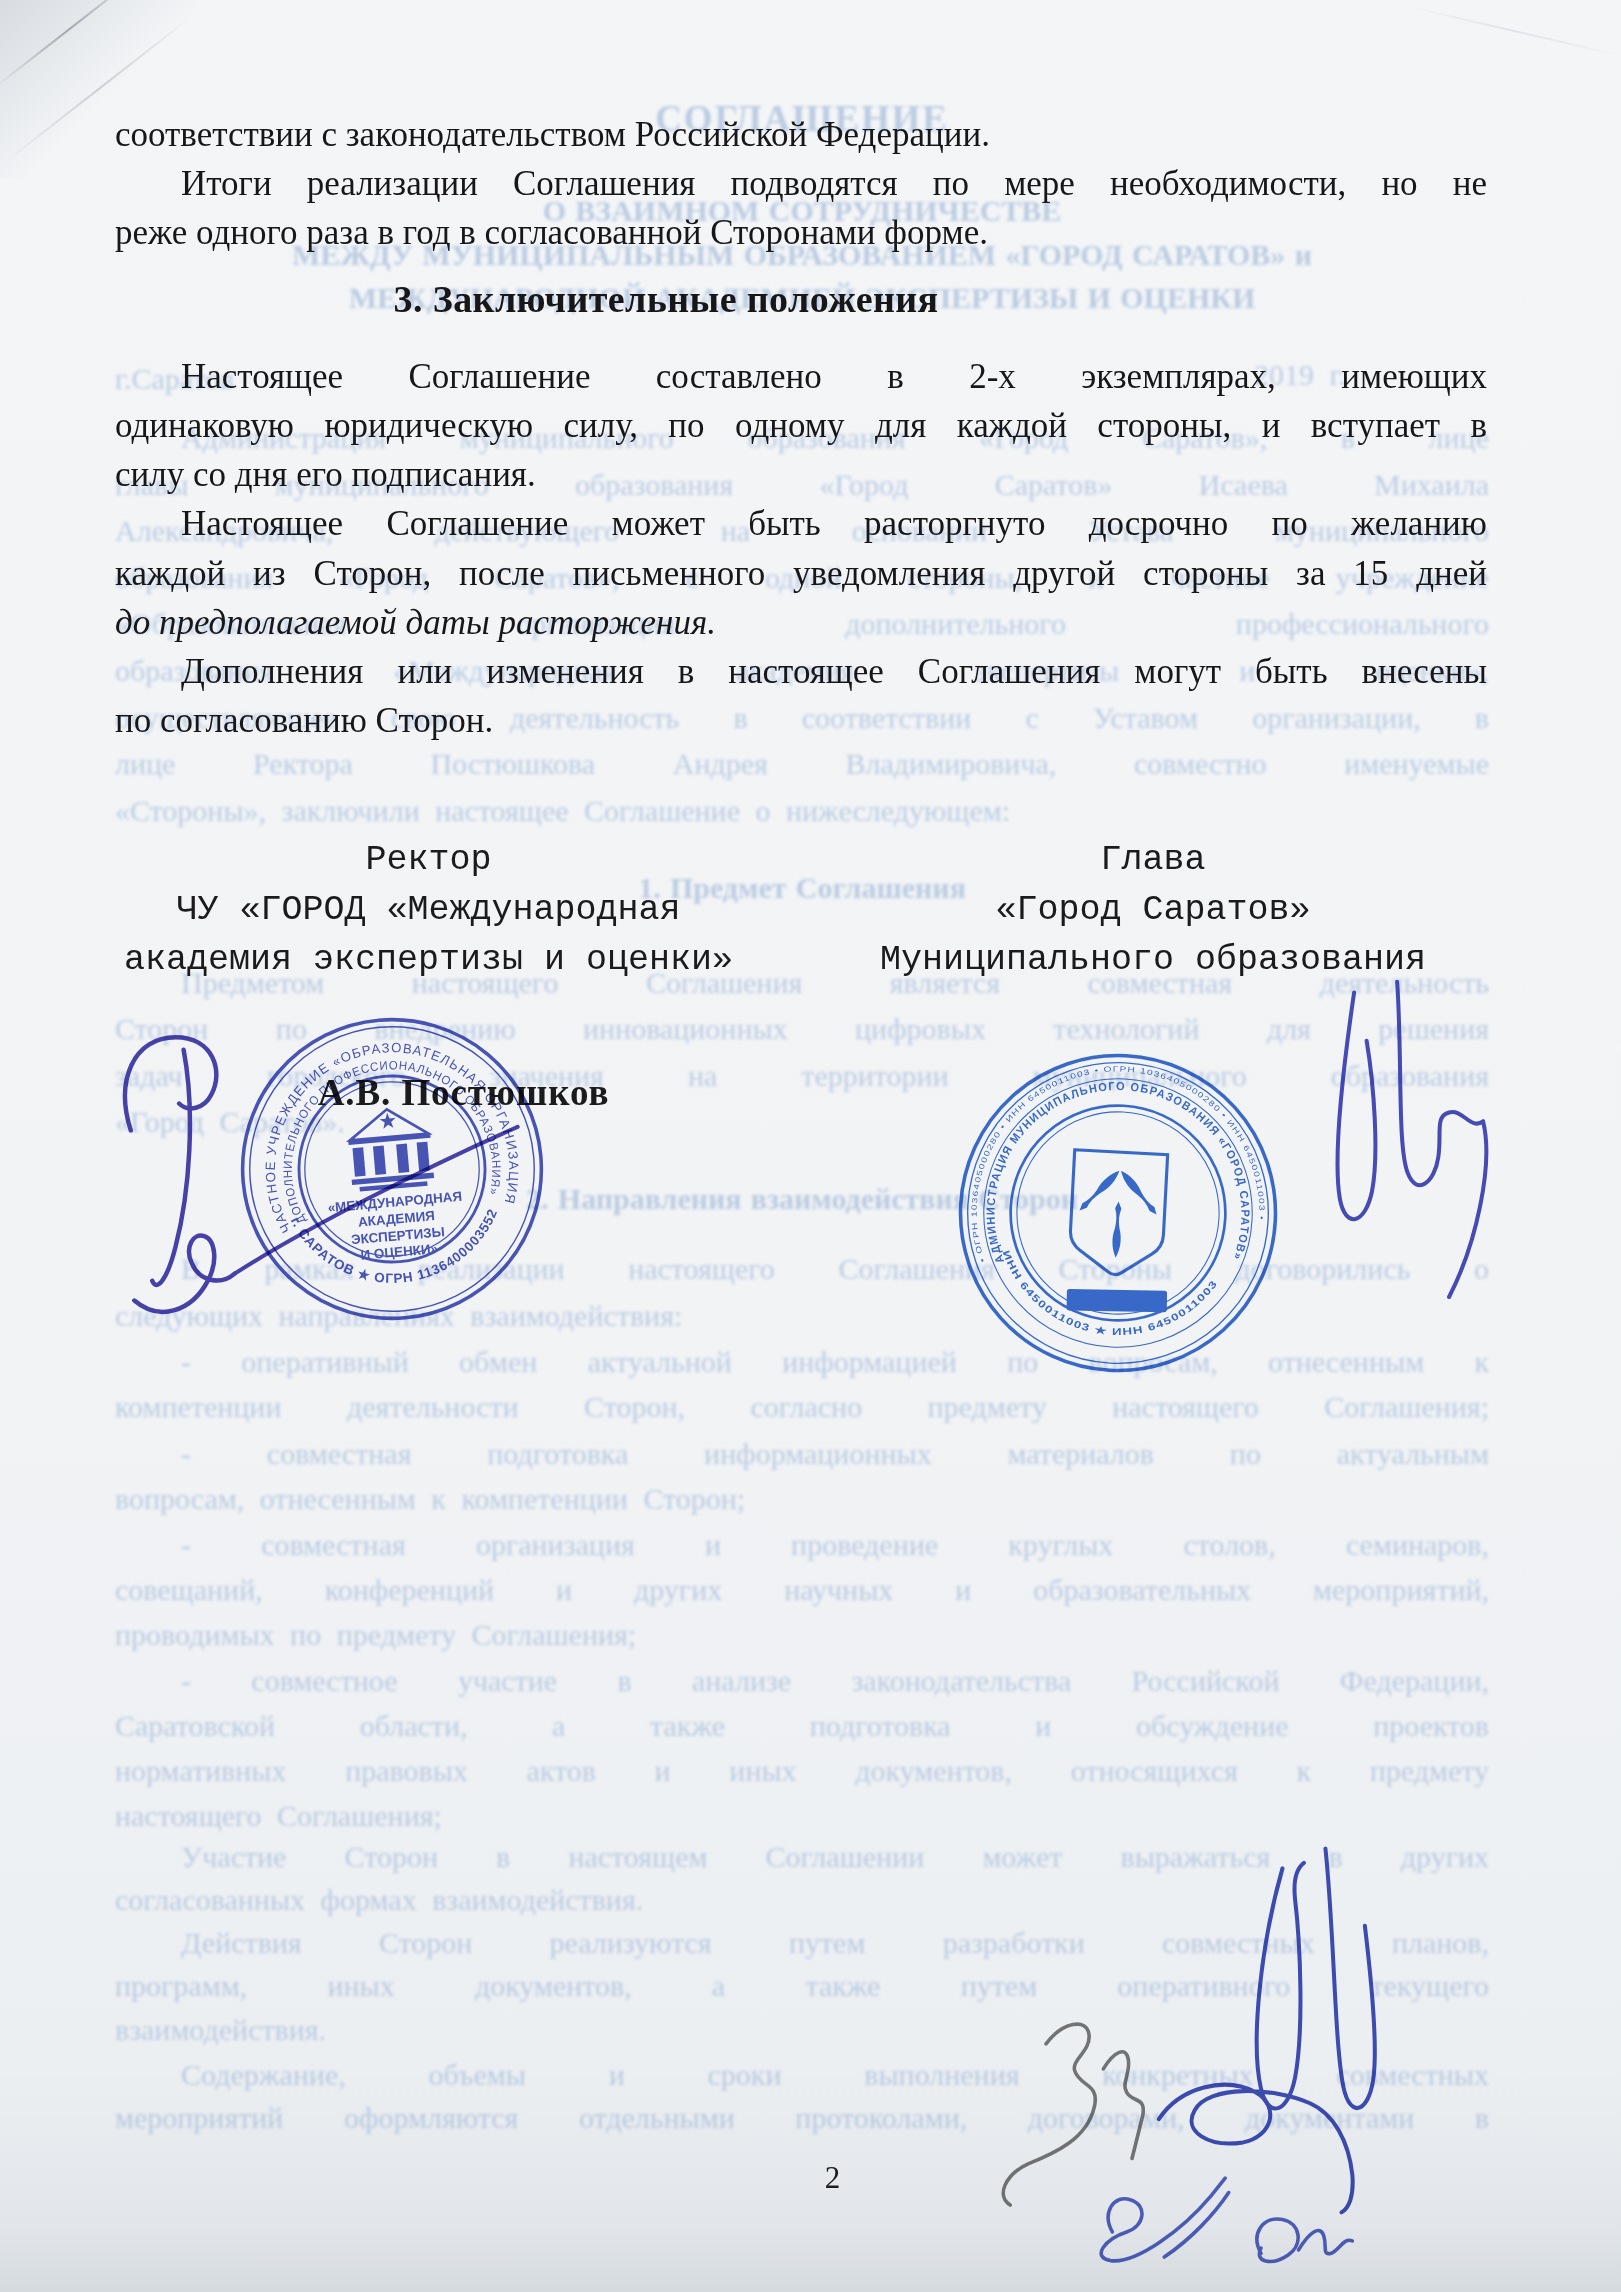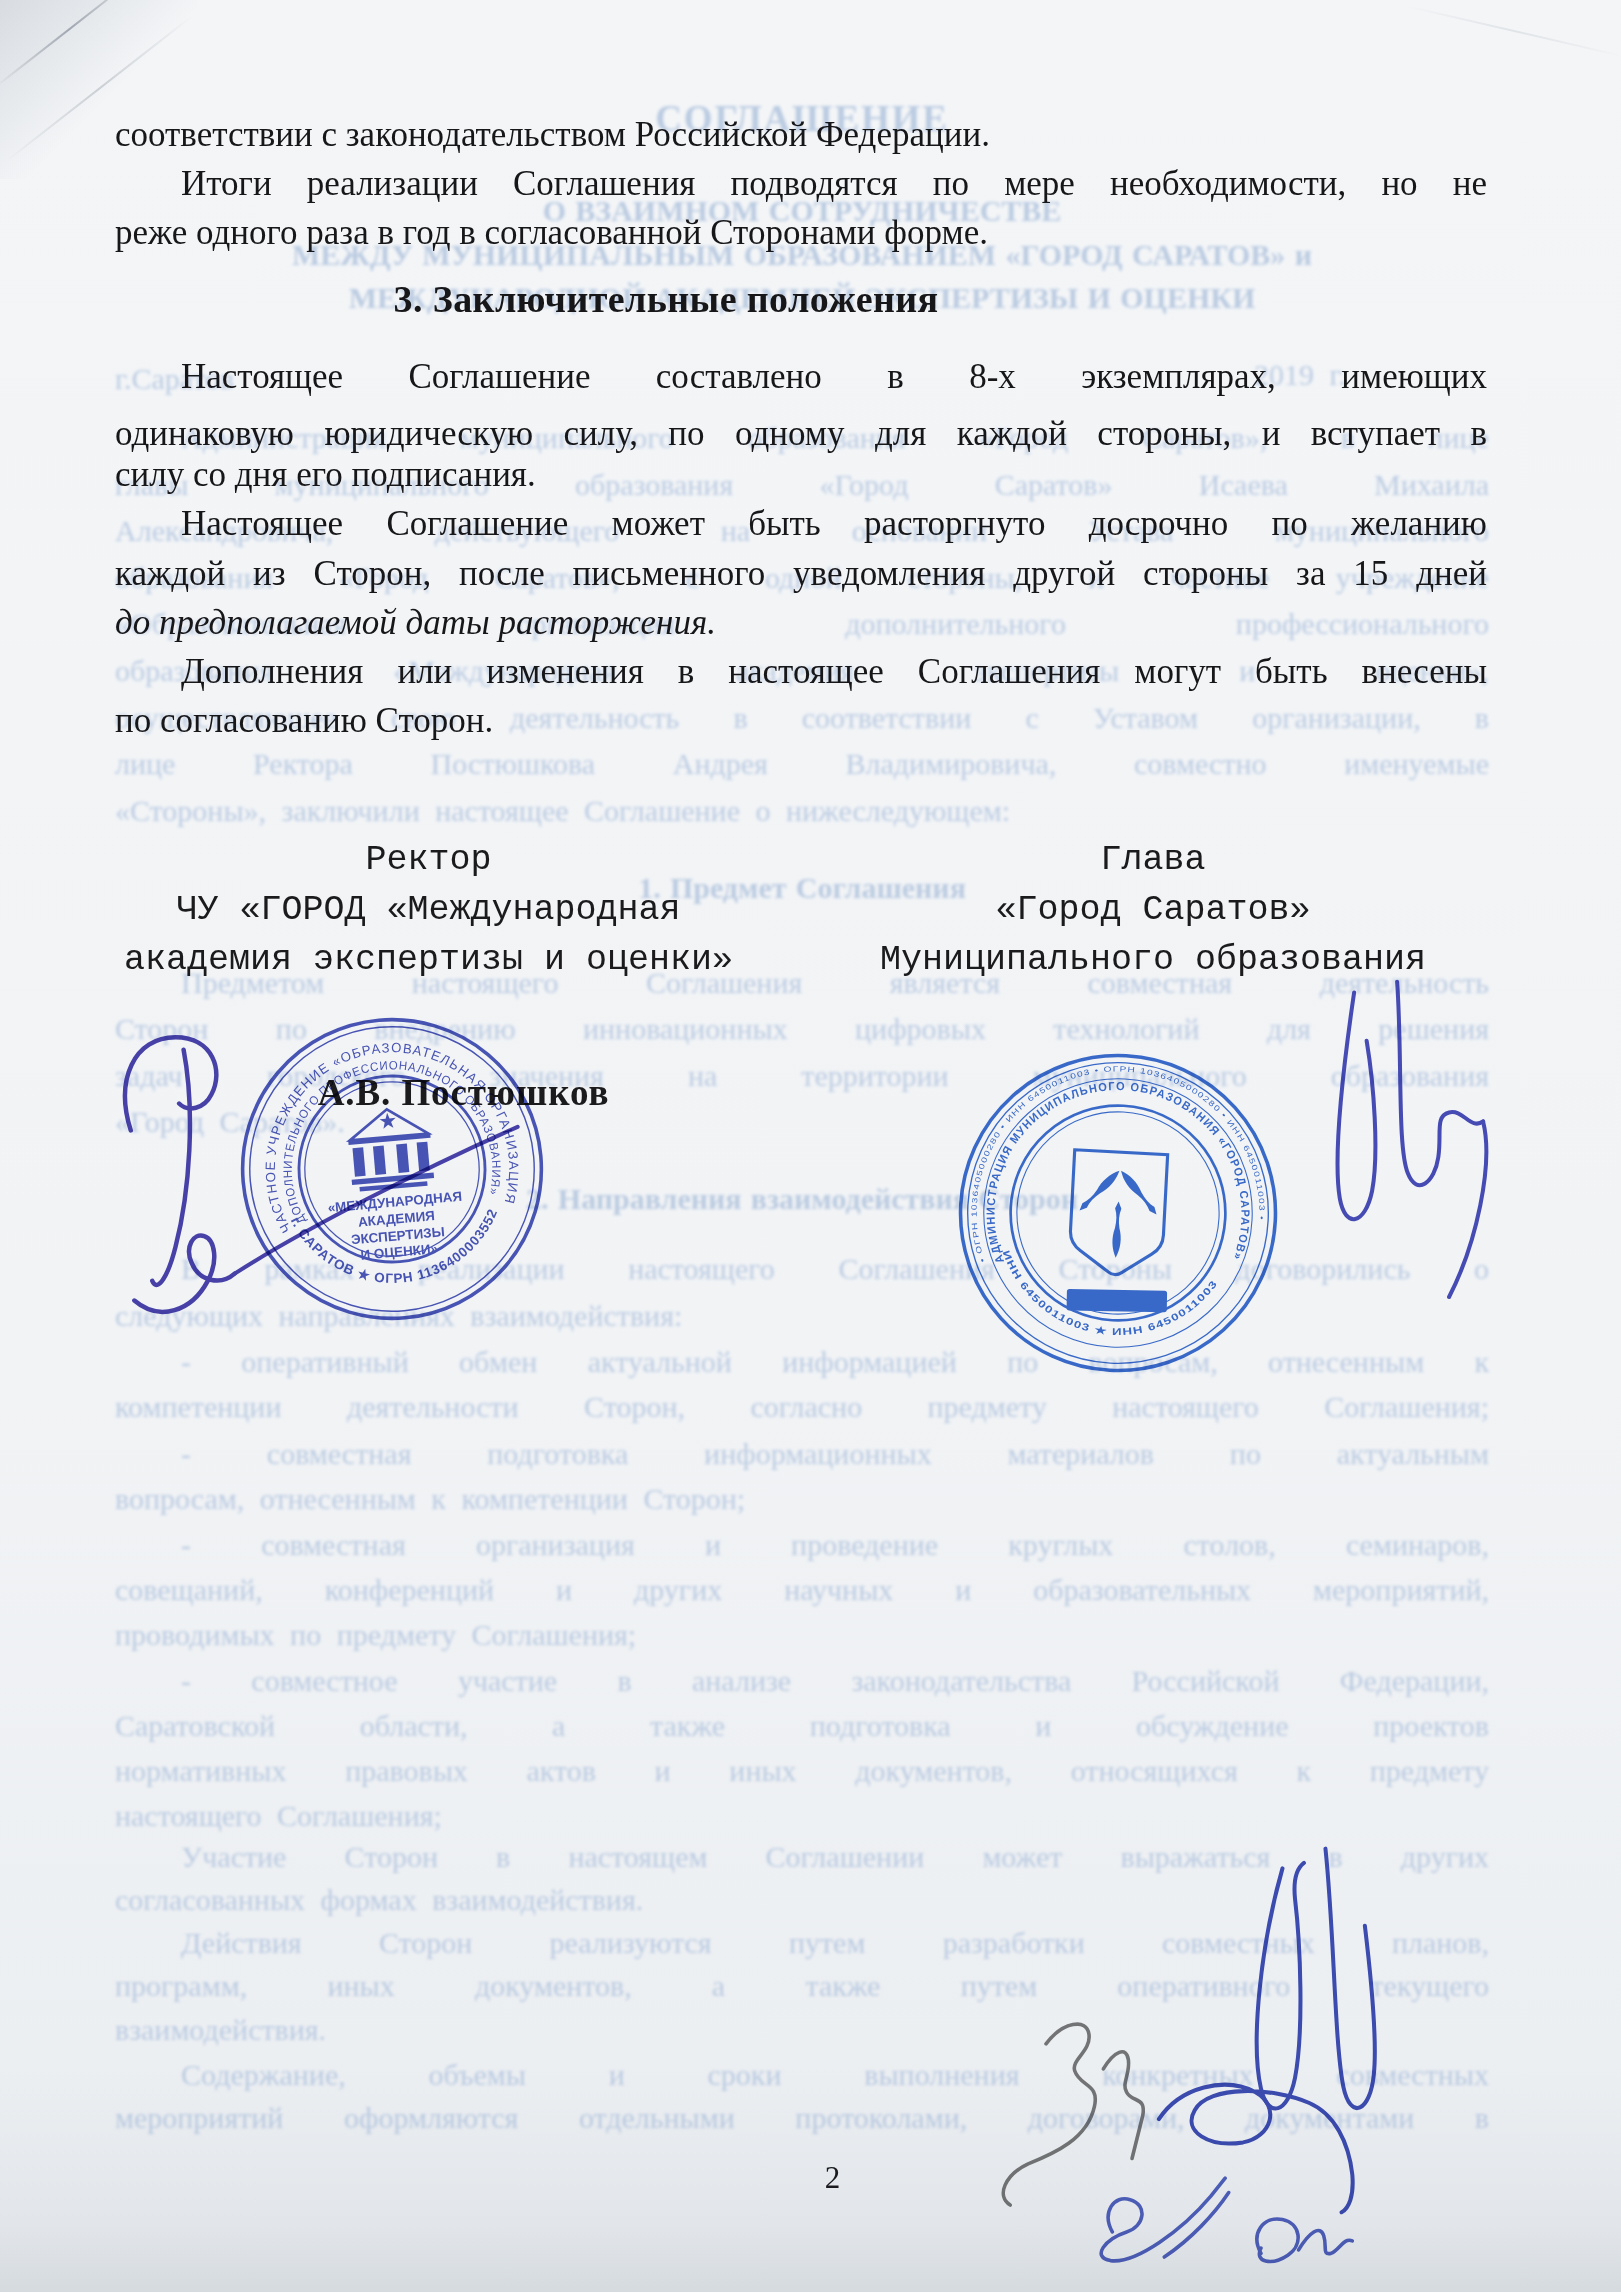--- a/index.html
+++ b/index.html
@@ -94,22 +94,22 @@
       <div class="bl bj bi" style="top: 2056px;">Содержание, объемы и сроки выполнения конкретных совместных</div>
       <div class="bl bj" style="top: 2099px;">мероприятий оформляются отдельными протоколами, договорами, документами в</div>
     </div>
 
   <div>
 
   <div class="ln" style="top: 113px;">соответствии с законодательством Российской Федерации.</div>
       <div class="ln ind jl" style="top: 162px;">Итоги реализации Соглашения подводятся по мере необходимости, но не</div>
       <div class="ln" style="top: 211px; font-family: Liberation Serif, serif;">реже одного раза в год в согласованной Сторонами форме.</div>
       <div class="ln hdg" style="top: 278px;">3. Заключительные положения</div>
-      <div class="ln ind jl" style="top: 355px;">Настоящее Соглашение составлено в 8-х экземплярах, имеющих</div>
-      <div class="ln jl" style="top: 404px; margin-top: 8px;">одинаковую юридическую силу, по одному для каждой стороны, и вступает в</div>
+      <div class="ln ind jl" style="top: 355px;">Настоящее Соглашение составлено в 2-х экземплярах, имеющих</div>
+      <div class="ln jl" style="top: 404px;">одинаковую юридическую силу, по одному для каждой стороны, и вступает в</div>
       <div class="ln" style="top: 453px;">силу со дня его подписания.</div>
       <div class="ln ind jl" style="top: 502px;">Настоящее Соглашение может быть расторгнуто досрочно по желанию</div>
       <div class="ln jl" style="top: 552px;">каждой из Сторон, после письменного уведомления другой стороны за 15 дней</div>
       <div class="ln" style="top: 601px; font-style: italic;">до предполагаемой даты расторжения.</div>
       <div class="ln ind jl" style="top: 650px;">Дополнения или изменения в настоящее Соглашения могут быть внесены</div>
       <div class="ln" style="top: 699px;">по согласованию Сторон.</div>
     </div>
 
   <div id="sig-left" class="sigcol">
     <div>Ректор</div>

